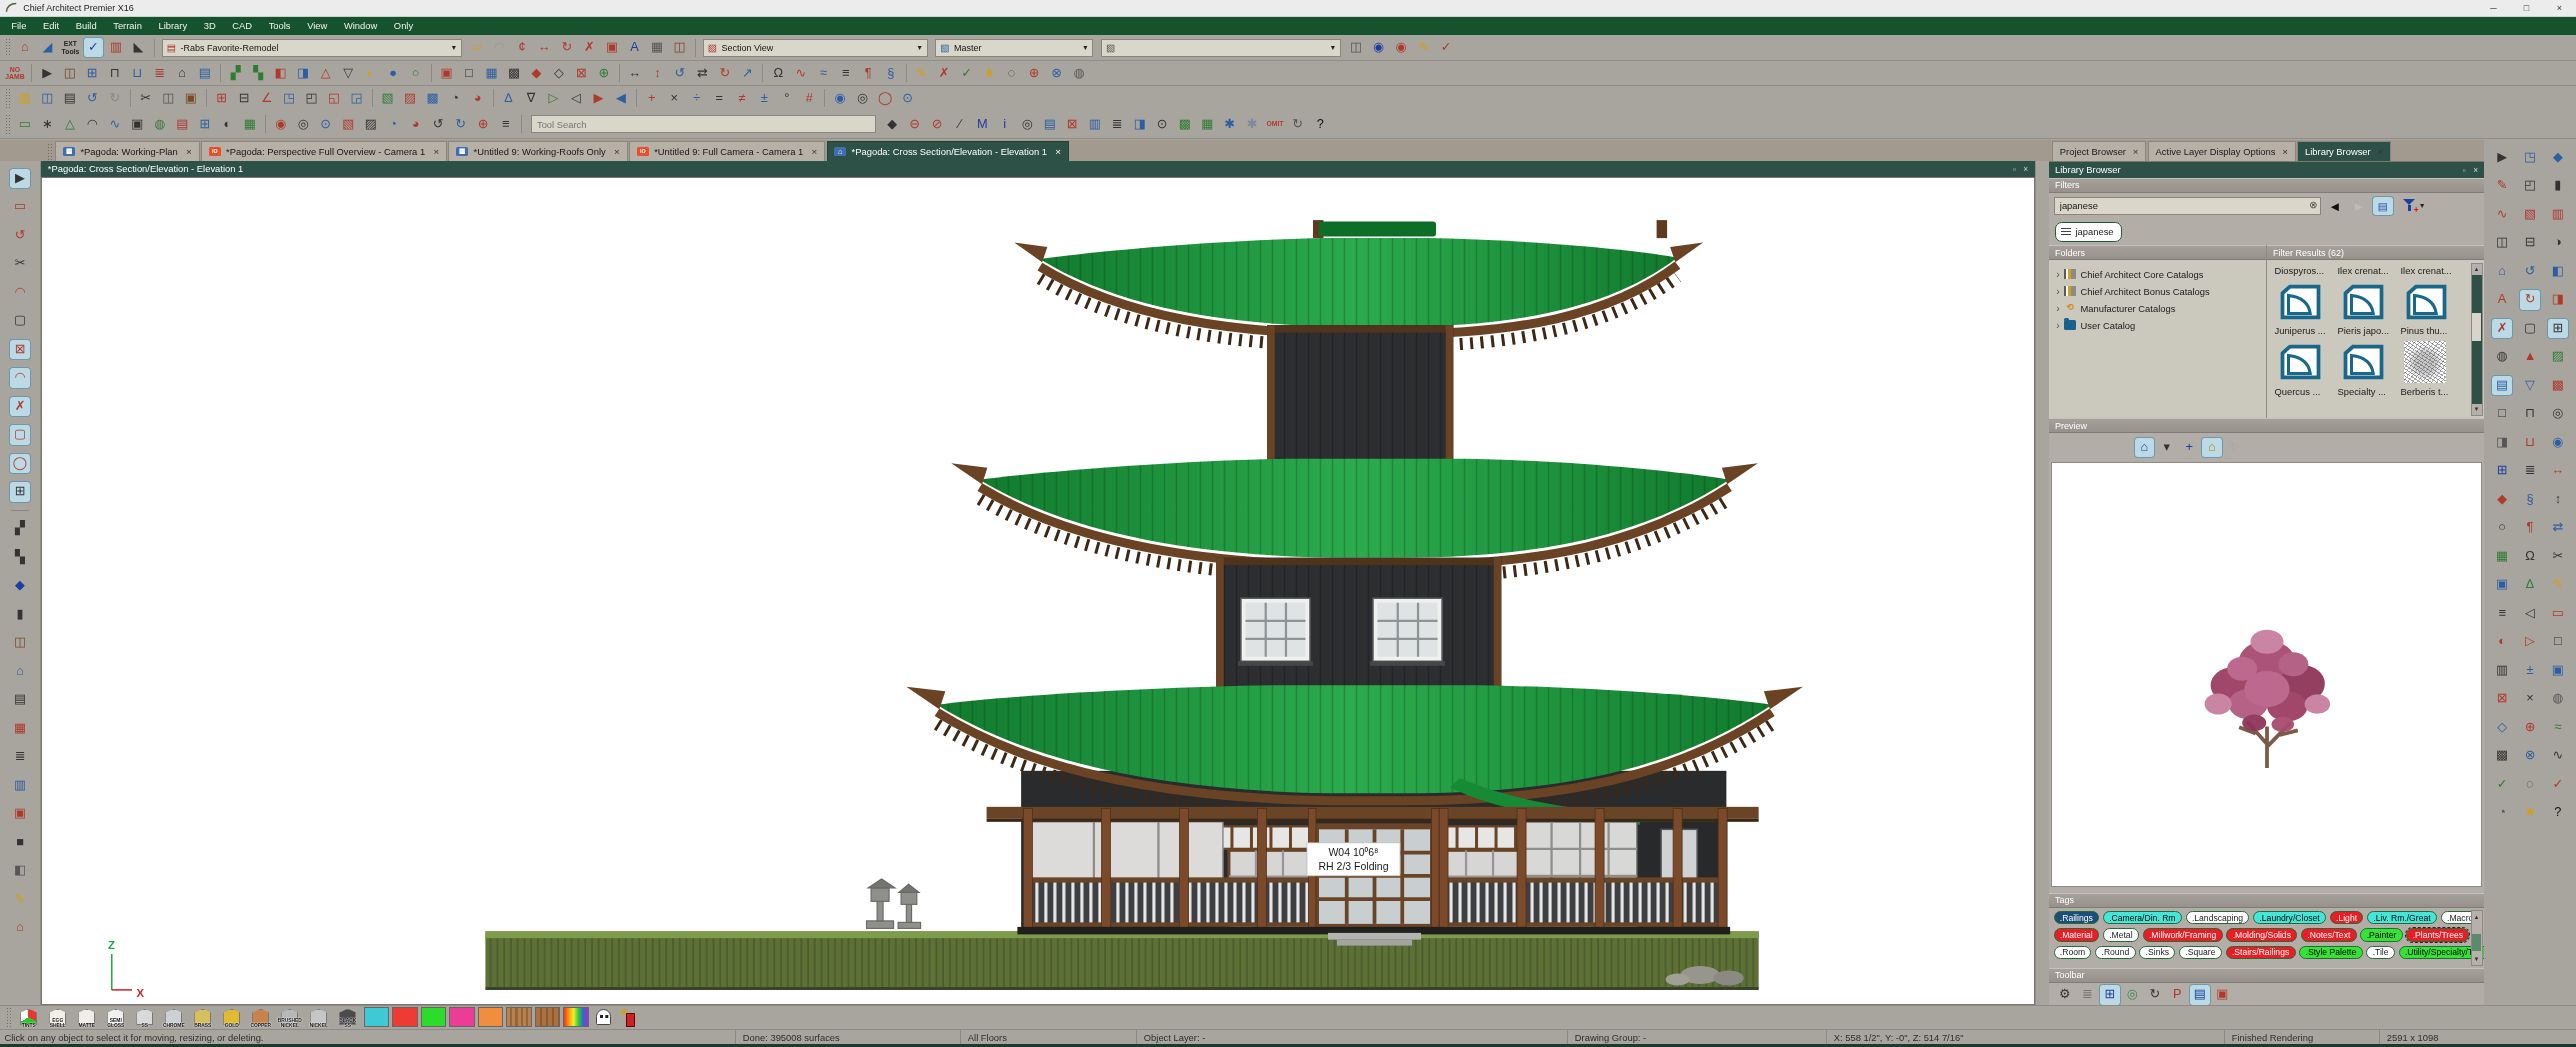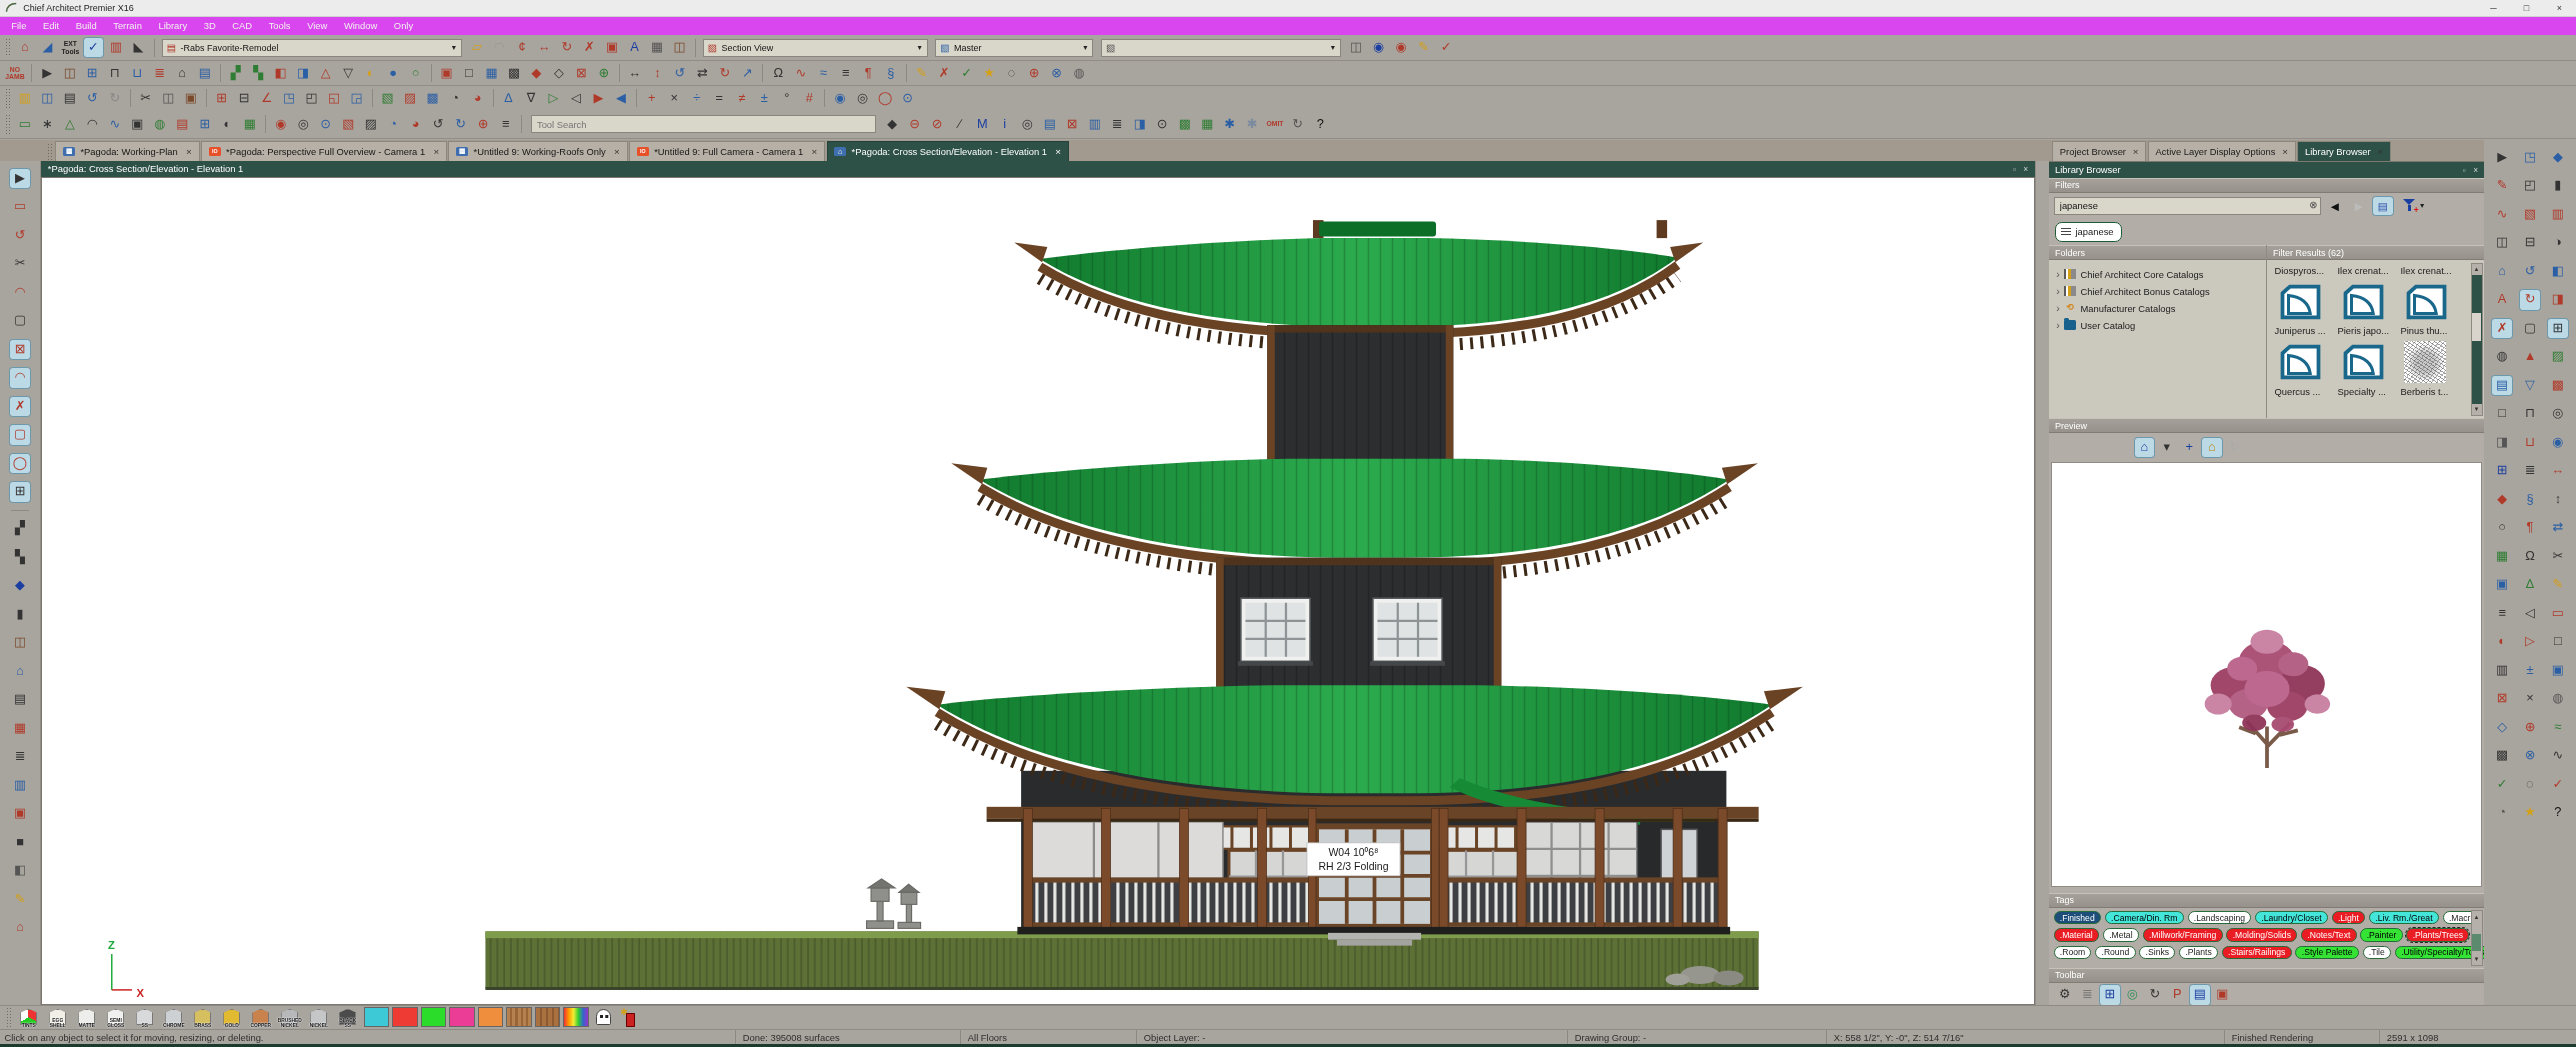--- a/index.html
+++ b/index.html
@@ -7,21 +7,21 @@
   body{position:relative;font-family:"Liberation Sans",sans-serif;background:#a8a49e;color:#1b1b1b}
   .abs{position:absolute}
 
   
   .titlebar{left:0;top:0;width:2576px;height:16.5px;background:#ececec;display:flex;align-items:center;padding-left:4.5px;font-size:9px;color:#222;border-bottom:0.8px solid #cfcfcf}
   .applogo{width:13.5px;height:11.3px;margin-right:5.3px}
   .wbtns{margin-left:auto;display:flex;height:100%}
   .wbtn{width:33px;display:flex;align-items:center;justify-content:center;font-size:9px;color:#333}
 
   
-  .menubar{left:0;top:16.5px;width:2576px;height:18px;background:#d946ef;display:flex;align-items:center;padding-left:3px}
+  .menubar{left:0;top:16.5px;width:2576px;height:18px;background:#14532d;display:flex;align-items:center;padding-left:3px}
   .mitem{color:#f2f3ee;font-size:9.4px;padding:0 8.3px;height:100%;display:flex;align-items:center}
 
   
   .row{position:absolute;left:0;width:2576px;background:#a8a49e;border-bottom:0.8px solid #918d86;display:flex;align-items:center;padding:0 2.3px}
   #rowA{top:35px;height:26px}#rowB{top:61px;height:25px}#rowC{top:86px;height:25px}#rowD{top:110px;height:29px}
   .ticon{width:19.5px;height:19.5px;display:flex;align-items:center;justify-content:center;font-size:12.8px;margin:0 1.5px;border-radius:2.3px;flex:none;line-height:1}
   .ticon.sel{background:#bcd9e6;outline:0.8px solid #6c98ac}
   .ttext{width:auto;min-width:19.5px;font-size:6.8px;font-weight:bold;line-height:1.05;white-space:pre-line;text-align:center;padding:0 1.5px}
   .sep{width:0.8px;height:18px;background:#8d8982;margin:0 3.8px;flex:none}
   .handle{width:5.3px;height:19.5px;margin:0 3px;flex:none;background-image:radial-gradient(#6f6b63 0.8px,transparent 0.9px);background-size:3px 3px}
@@ -827,21 +827,21 @@
         <ellipse cx="186" cy="232" rx="15" ry="10" fill="#a84a71"></ellipse>
       </g>
     </svg>
   </div>
   <div class="gap8"></div>
 
   <div class="phdr">Tags</div>
   <div class="tagsbody">
     <div class="tagrow">
 
-    <span class="pill" data-type="navy">.Finished</span>
+    <span class="pill" data-type="navy">.Railings</span>
         <span class="pill" data-type="cyan">.Camera/Din. Rm</span>
         <span class="pill" data-type="white">.Landscaping</span>
         <span class="pill" data-type="cyan">.Laundry/Closet</span>
         <span class="pill" data-type="red">.Light</span>
         <span class="pill" data-type="cyan">.Liv. Rm./Great</span>
         <span class="pill" data-type="white">.Macro</span>
       </div>
     <div class="tagrow">
 
     <span class="pill" data-type="red">.Material</span>
@@ -850,21 +850,21 @@
         <span class="pill" data-type="red">.Molding/Solids</span>
         <span class="pill" data-type="red">.Notes/Text</span>
         <span class="pill" data-type="green">.Painter</span>
         <span class="pill selected" data-type="red">.Plants/Trees</span>
       </div>
     <div class="tagrow">
 
     <span class="pill" data-type="white">.Room</span>
         <span class="pill" data-type="white">.Round</span>
         <span class="pill" data-type="white">.Sinks</span>
-        <span class="pill" data-type="white">.Plants</span>
+        <span class="pill" data-type="white">.Square</span>
         <span class="pill" data-type="red">.Stairs/Railings</span>
         <span class="pill" data-type="green">.Style Palette</span>
         <span class="pill" data-type="white">.Tile</span>
         <span class="pill" data-type="green">.Utility/Specialty/Tools</span>
       </div>
     <div class="vscroll" style="background:#b5b1aa">
       <span class="sarrow">▲</span>
       <span class="sthumb small" style="background:#5c8a6e"></span>
       <span class="sarrow" style="margin-top:auto">▼</span>
     </div>

